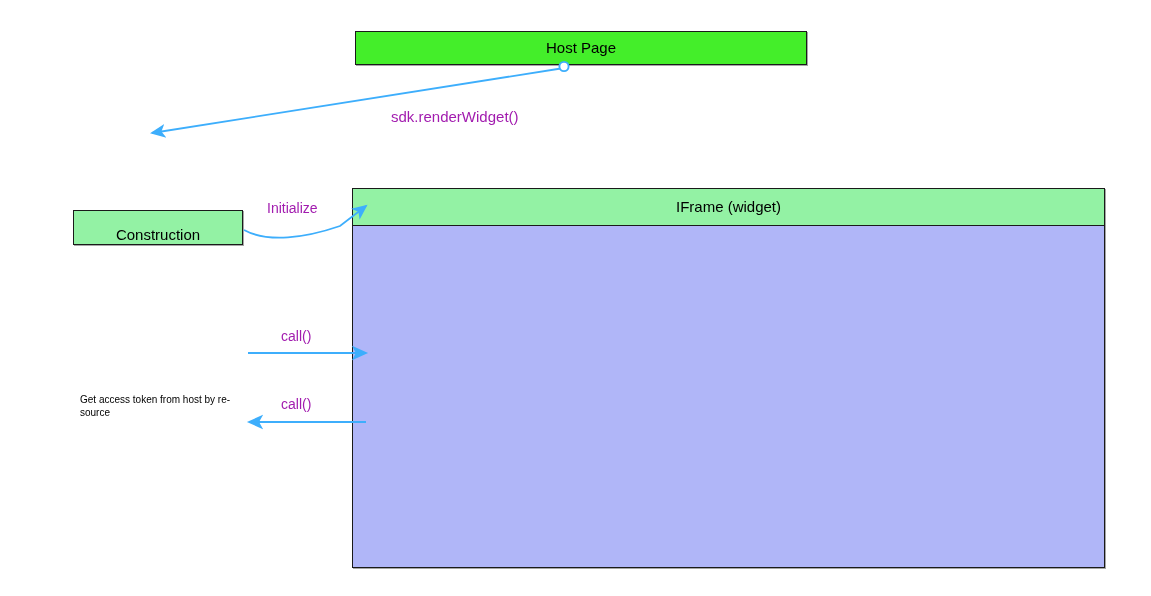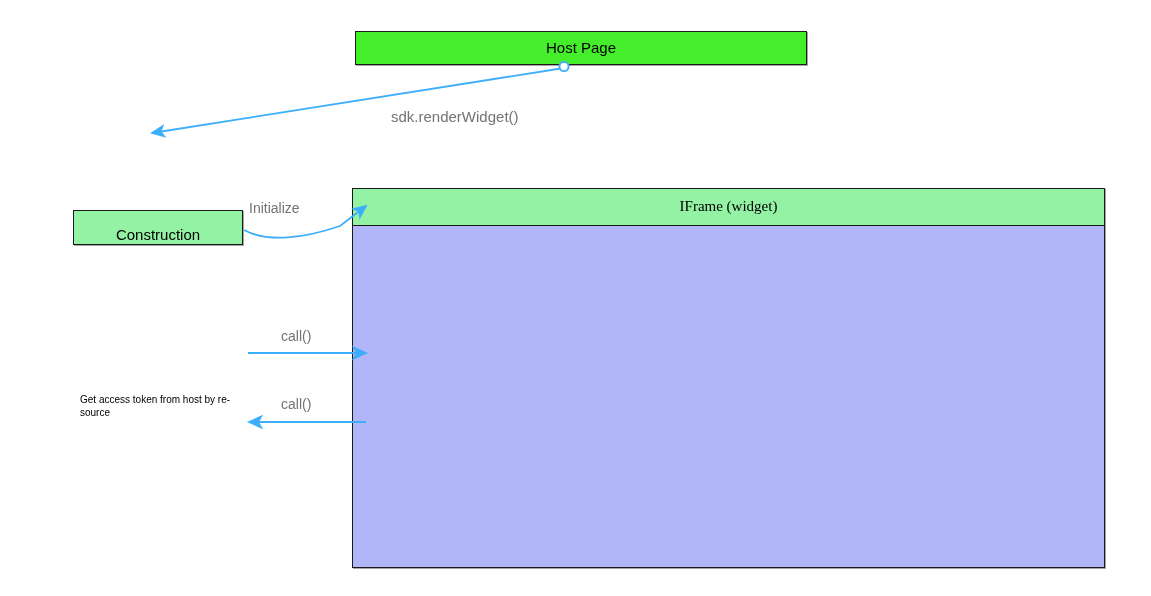--- a/index.html
+++ b/index.html
@@ -84,21 +84,20 @@
     line-height: 1.33;
     text-align: left;
   }
   
   #iframe-box {
     left: 352px;
     top: 188px;
     width: 753px;
     height: 380px;
     background: #b0b6f8;
-    font-family: Liberation Serif, serif;
   }
   #iframe-header {
     position: absolute;
     left: 0px;
     top: 0px;
     width: 100%;
     height: 37px;
     box-sizing: border-box;
     background: #93f2a4;
     border-bottom: 1.5px solid #1a1a1a;
@@ -111,31 +110,31 @@
     position: absolute;
     left: 0;
     top: 0;
     width: 1151px;
     height: 596px;
     pointer-events: none;
   }
   .edge-label {
     position: absolute;
     font-size: 14px;
-    color: #737373;
+    color: #a21caf;
     white-space: nowrap;
     background: transparent;
   }
   #label-render-widget {
     left: 391px;
     top: 108px;
     font-size: 15px;
   }
   #label-initialize {
-    left: 249px;
+    left: 267px;
     top: 200px;
   }
   #label-call-1 {
     left: 281px;
     top: 328px;
   }
   #label-call-2 {
     left: 281px;
     top: 396px;
   }

